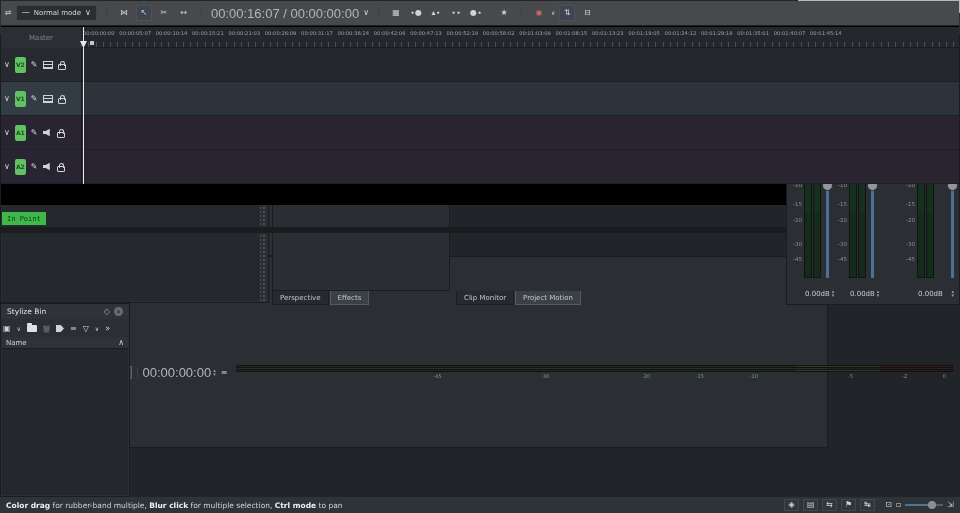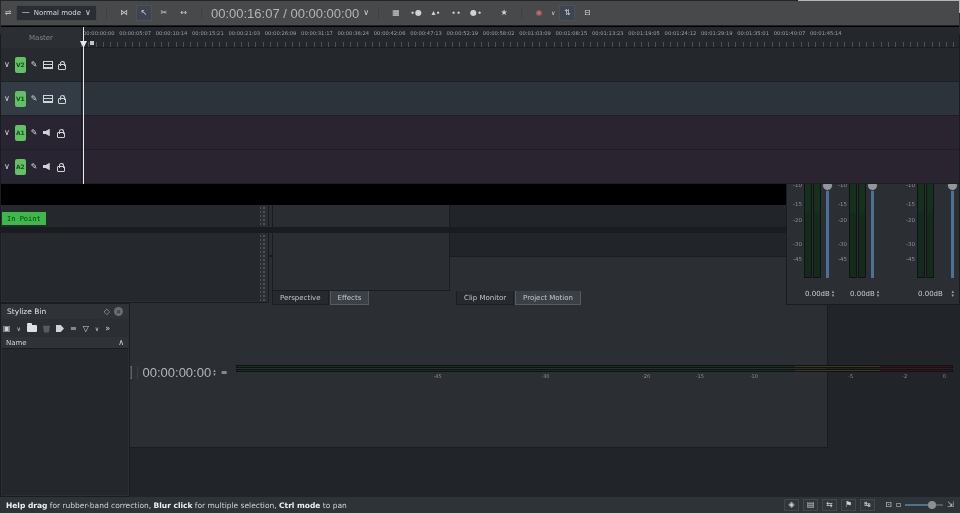--- a/index.html
+++ b/index.html
@@ -616,21 +616,21 @@
       </div>
     <div class="playhead"></div>
     <div class="ph-flag"></div>
     <div class="zone-dot"></div>
     <div class="tl-scroll">
         <div class="tl-thumb"></div>
       </div>
   </section>
 
   <footer class="status">
-    <div id="statusText"><b>Help drag</b><span> for rubber-band correction, </span><b>Blur click</b><span> for multiple selection, </span><b>Ctrl mode</b><span> to pan</span></div>
+    <div id="statusText"><b>Color drag</b><span> for rubber-band multiple, </span><b>Blur click</b><span> for multiple selection, </span><b>Ctrl mode</b><span> to pan</span></div>
     <div class="status-right">
       <span class="sbtn">
           <span class="icn">◈</span>
         </span>
       <span class="sbtn">
           <span class="icn">▤</span>
         </span>
       <span class="sbtn">
           <span class="icn">⇆</span>
         </span>

